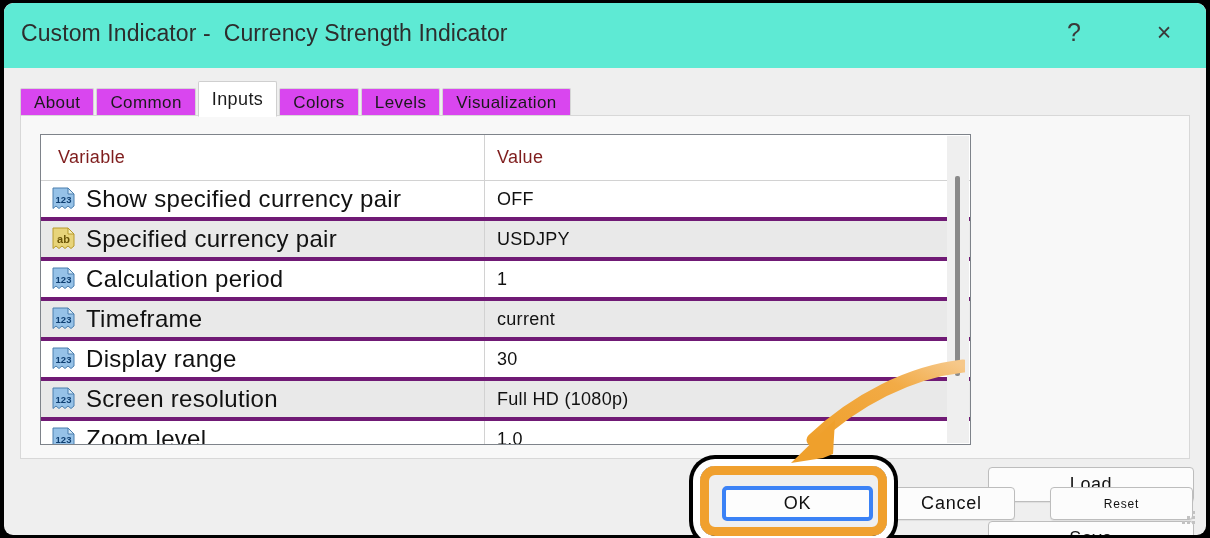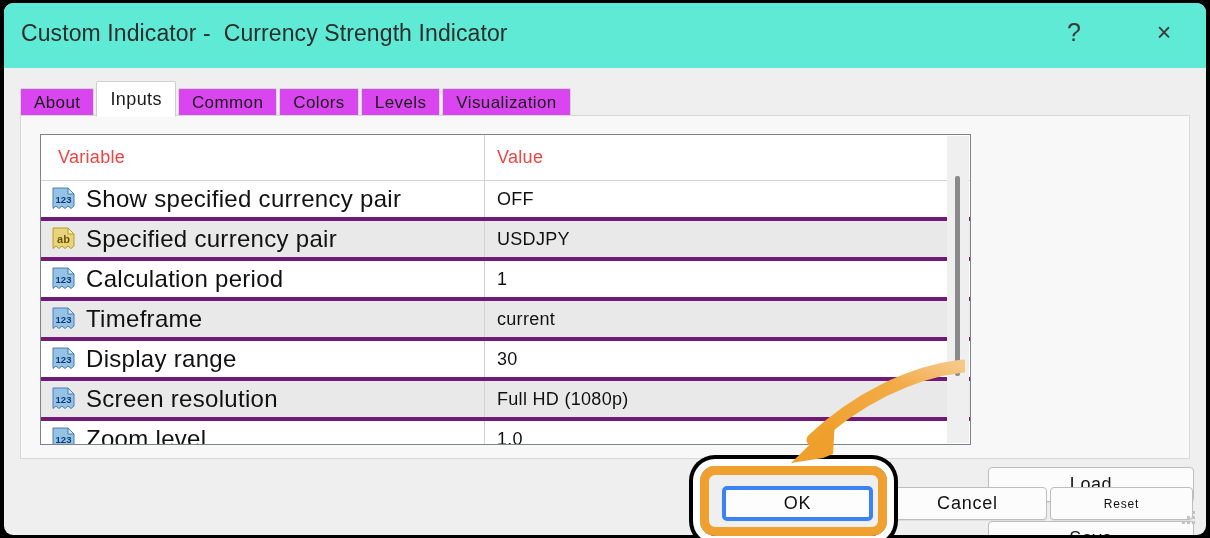--- a/index.html
+++ b/index.html
@@ -178,21 +178,21 @@
     right: 0;
     height: 100%;
     display: flex;
     align-items: center;
     box-sizing: border-box;
     padding-left: 12px;
   }
 
   .hdr-label {
     font-size: 18px;
-    color: #ef4444;
+    color: #7f1d1d;
     letter-spacing: 0.3px;
   }
   .cell-var .hdr-label { padding-left: 17px; }
 
   .var-label {
     font-size: 24px;
     color: #111111;
     letter-spacing: 0.3px;
     white-space: nowrap;
   }
@@ -267,21 +267,21 @@
     justify-content: center;
     font-size: 18px;
     color: #111111;
     letter-spacing: 0.8px;
     z-index: 6;
   }
   .btn-cancel {
     position: absolute;
     left: 884px;
     top: 484px;
-    width: 159px;
+    width: 127px;
     height: 33px;
     background: #fcfcfc;
     border: 1px solid #bdbdbd;
     border-radius: 4px;
     box-sizing: border-box;
     display: flex;
     align-items: center;
     justify-content: center;
     font-size: 18px;
     color: #111111;
@@ -360,25 +360,25 @@
       </div>
       <div class="caption-btn close">
         <span class="glyph">×</span>
       </div>
     </div>
 
     <div class="tabstrip" id="tabstrip">
         <div class="tab">
           <span>About</span>
         </div>
+        <div class="tab">
+          <span>Common</span>
+        </div>
         <div class="tab active">
           <span>Inputs</span>
-        </div>
-        <div class="tab">
-          <span>Common</span>
         </div>
         <div class="tab">
           <span>Colors</span>
         </div>
         <div class="tab">
           <span>Levels</span>
         </div>
         <div class="tab">
           <span>Visualization</span>
         </div>

